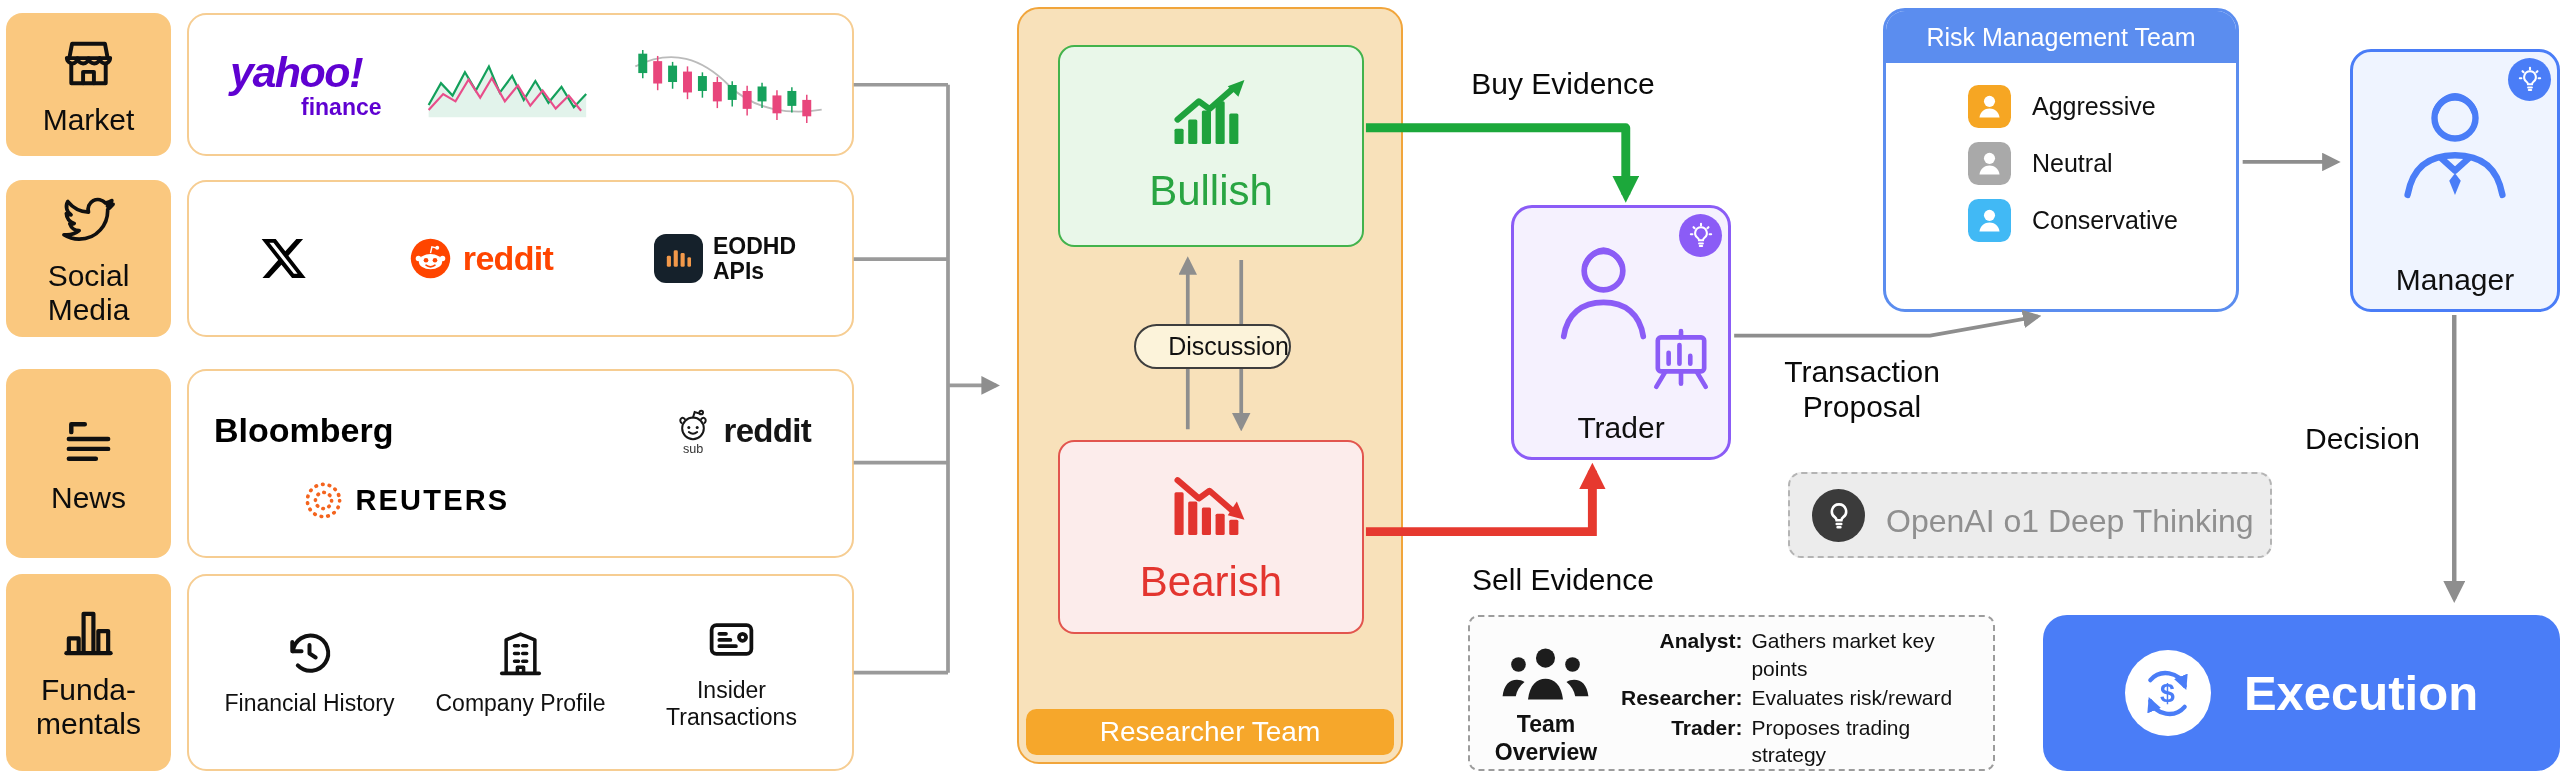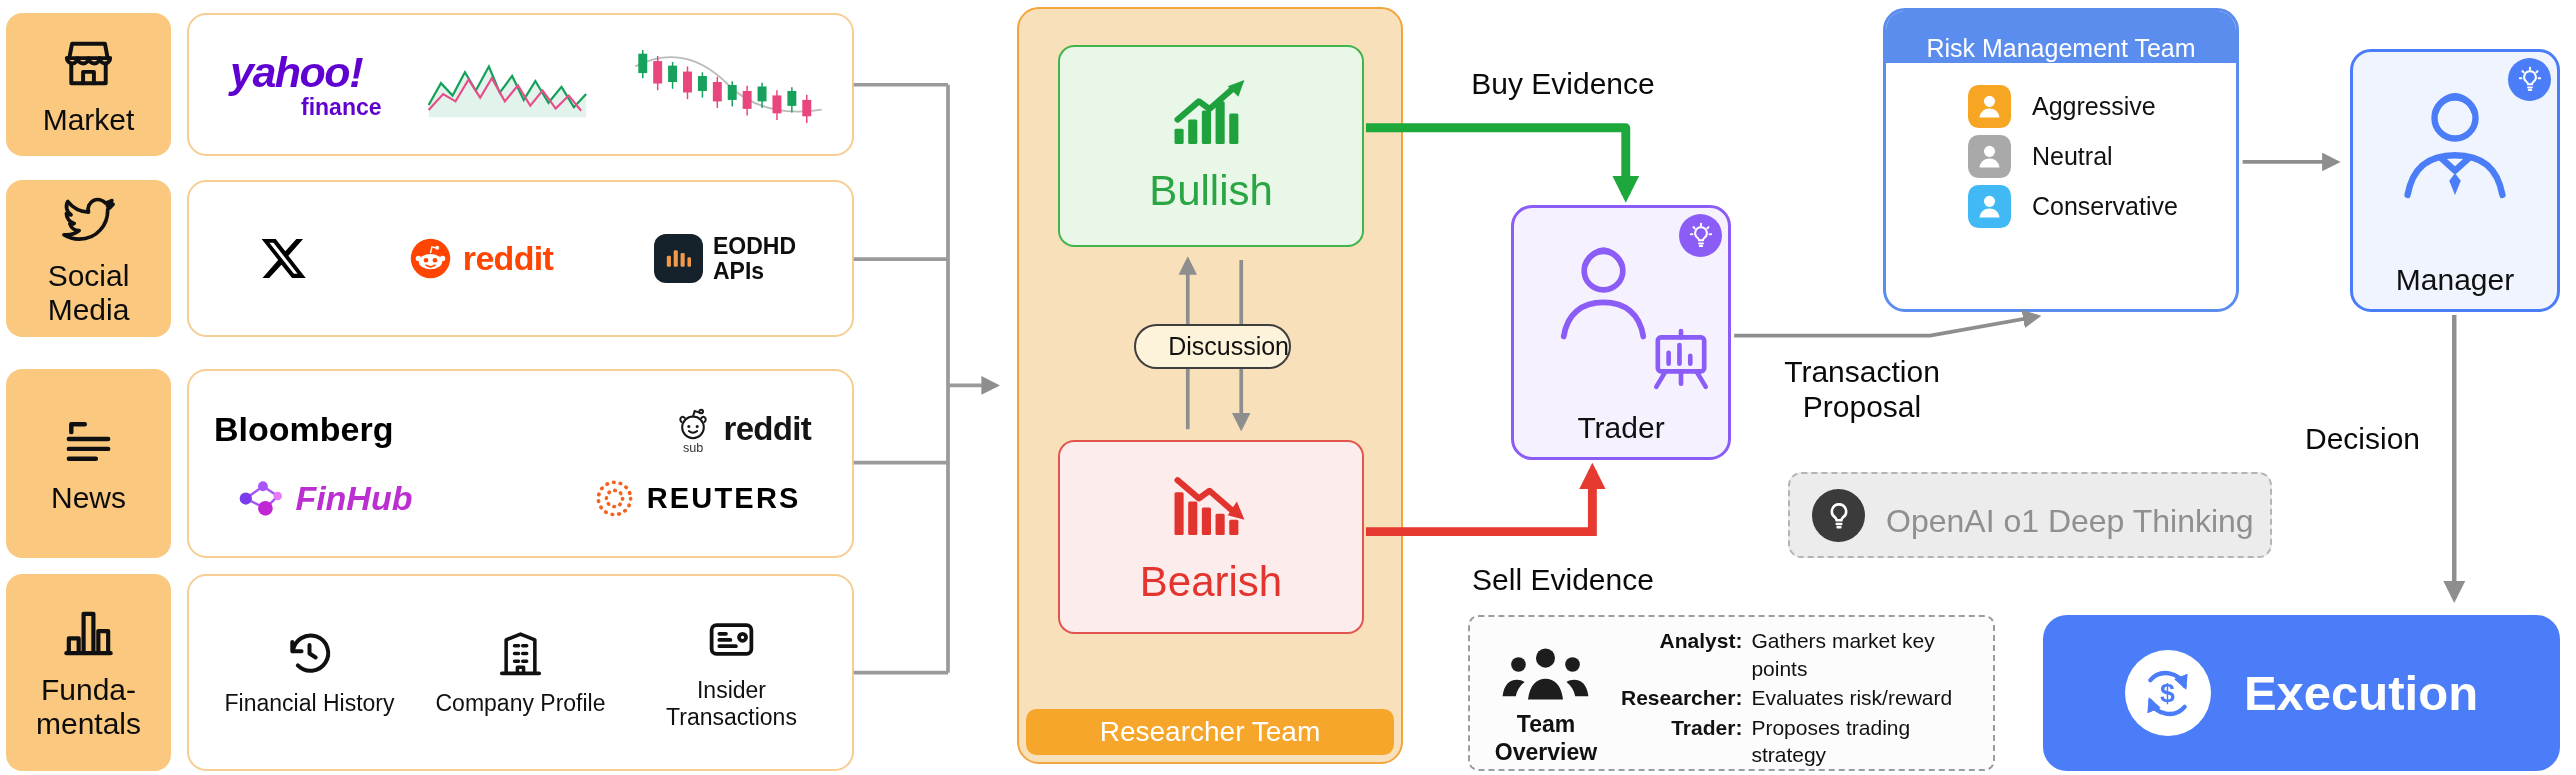--- a/index.html
+++ b/index.html
@@ -64,23 +64,23 @@
     font-size: 30px; color: #101010; }
   .badge { position: absolute; top: 6px; right: 6px; width: 43px; height: 43px; border-radius: 50%;
     display: flex; align-items: center; justify-content: center; }
   .badge svg { width: 28px; height: 28px; }
   .badge-purple { background: #8B5CF6; }
   .badge-blue { background: #4A7DF7; }
   .trader-box { background: #F5F1FE; border: 3px solid #8B5CF6; border-radius: 21px; z-index: 4; }
   .manager-box { background: #EFF4FF; border: 3px solid #4A7DF7; border-radius: 21px; z-index: 4; }
 
   .rmt { background: #fff; border: 3px solid #5B8DEF; border-radius: 22px; overflow: hidden; z-index: 4; }
-  .rmt-header { height: 52px; background: #5B8DEF; color: #fff; display: flex; align-items: flex-end;
+  .rmt-header { height: 52px; background: #5B8DEF; color: #fff; display: flex; align-items: center;
     justify-content: center; font-size: 25px; font-weight: 500; }
-  .rmt-body { display: flex; flex-direction: column; gap: 7px; padding: 22px 0 0 82px; }
+  .rmt-body { display: flex; flex-direction: column; gap: 14px; padding: 22px 0 0 82px; }
   .rmt-row { display: flex; align-items: center; gap: 21px; }
   .member-icon { width: 43px; height: 43px; border-radius: 10.4px; display: flex; align-items: center;
     justify-content: center; flex: none; }
   .member-icon svg { width: 31px; height: 31px; }
   .rmt-row-label { font-size: 25px; }
 
   .execution { background: #4A7DF7; border-radius: 24px; display: flex; align-items: center;
     justify-content: center; gap: 33px; color: #fff; z-index: 4; }
   .execution-icon { width: 86px; height: 86px; border-radius: 50%; background: #fff;
     display: flex; align-items: center; justify-content: center; }
@@ -221,30 +221,20 @@
           <circle cx="29" cy="27" r="1.8" fill="#171717" stroke="none"></circle>
           <path d="M19 32.5c3 2.4 7 2.4 10 0" stroke-linecap="round"></path>
           <path d="M24 15l2-6.5 6 1.8" stroke-linecap="round"></path>
           <circle cx="33.8" cy="9" r="2.2"></circle>
           <path d="M11 22c-2.6-1-3.1-4.6-.9-6.1 1.7-1.2 3.9.1 4.6 1.8M37 22c2.6-1 3.1-4.6.9-6.1-1.7-1.2-3.9.1-4.6 1.8"></path>
         </svg>
         <div class="sub-cap">sub</div>
       </div>
       <span class="subreddit-word">reddit</span>
     </div>
-    <div class="lockup" style="justify-self:start;margin-left:22px">
-      <svg width="49" height="49" viewBox="0 0 40 40">
-        <path d="M8 20L22 10M8 20l16 8M22 10l12 8M24 28l10-10" stroke="#A855F7" stroke-width="2"></path>
-        <circle cx="8" cy="20" r="5" fill="#7C3AED"></circle>
-          <circle cx="22" cy="10" r="4" fill="#A855F7"></circle>
-        <circle cx="24" cy="28" r="6" fill="#C026D3"></circle>
-          <circle cx="34" cy="18" r="3.5" fill="#E879F9"></circle>
-      </svg>
-      <span class="finhub-word">FinHub</span>
-    </div>
     <div class="lockup" style="justify-self:end;margin-right:10.4px">
       <svg width="43" height="43" viewBox="0 0 40 40">
         <circle cx="20" cy="20" r="15" fill="none" stroke="#F4641E" stroke-width="3.4" stroke-dasharray="0.5 5.8" stroke-linecap="round"></circle>
         <circle cx="20" cy="20" r="7.5" fill="none" stroke="#F4641E" stroke-width="3.4" stroke-dasharray="0.5 5.4" stroke-linecap="round"></circle>
       </svg>
       <span class="reuters-word">REUTERS</span>
     </div>
   </div>
 
   <div class="abs src-label" style="left:6px;top:574px;width:165px;height:197px">

